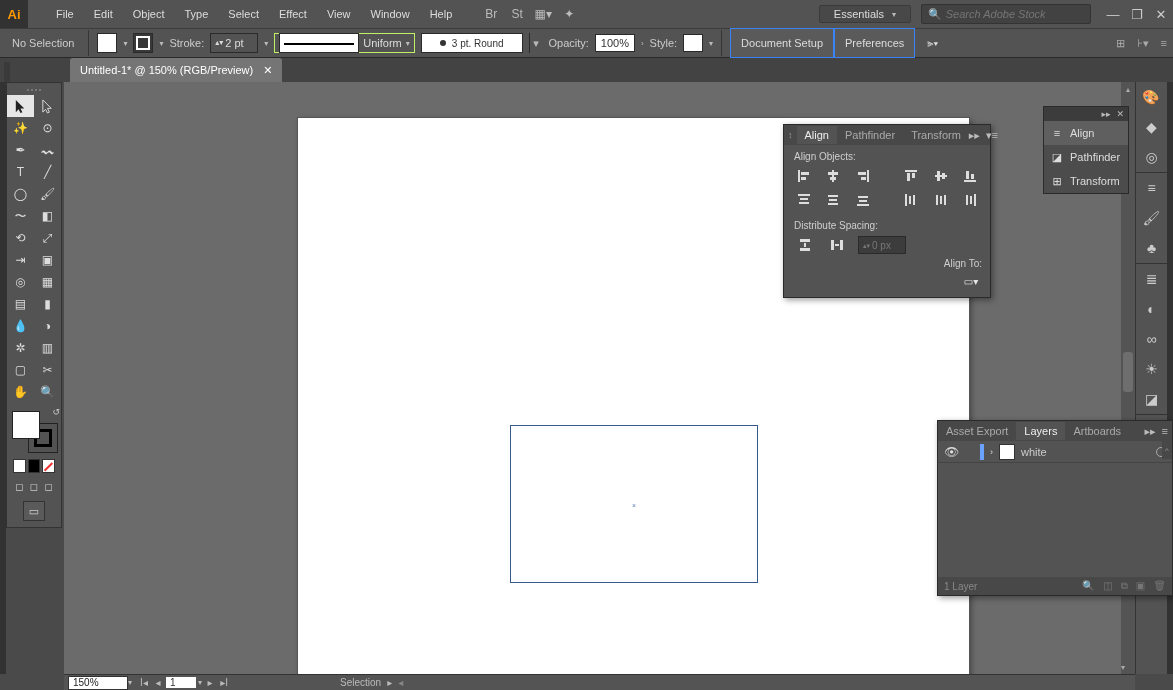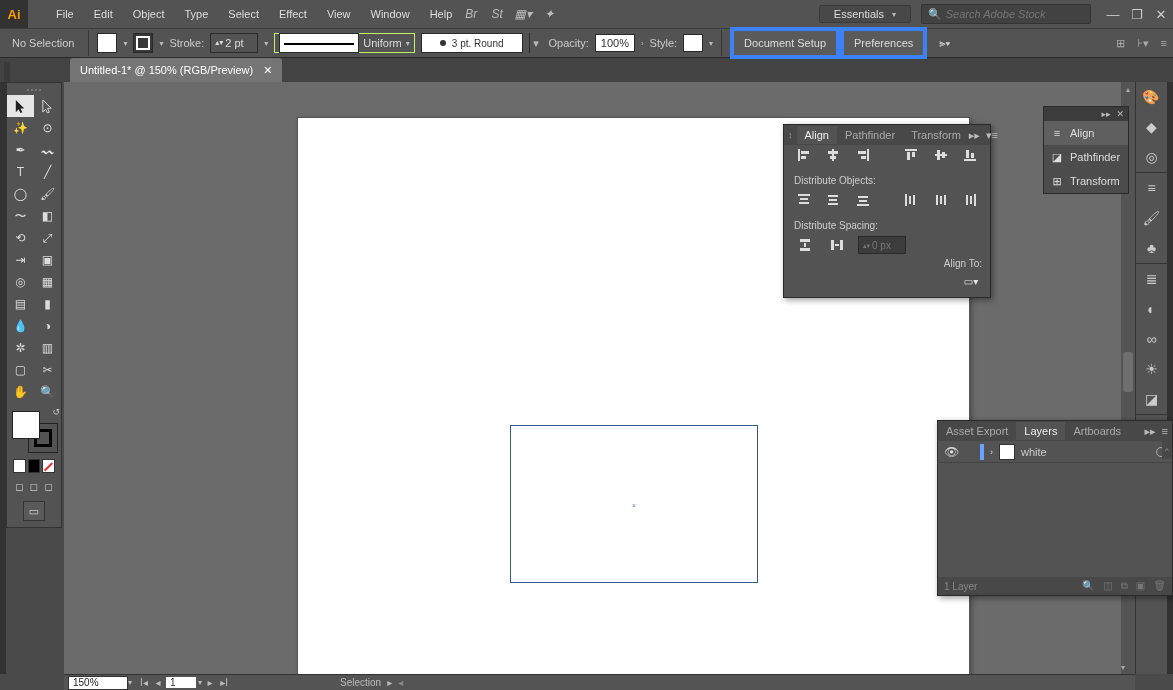--- a/index.html
+++ b/index.html
@@ -2,21 +2,21 @@
 <html><head>
 <meta charset="utf-8">
 <style>
 * { box-sizing: border-box; margin:0; padding:0; font-family: "Segoe UI", Tahoma, sans-serif; }
 html,body { width:1173px; height:690px; overflow:hidden; background:#4a4a4a; color:#ccc; font-size:11px; }
 .topbar { height:28px; background:#535353; display:flex; align-items:center; }
 .ai-logo { width:28px; height:28px; background:#323232; color:#ff9a00; font-weight:bold; font-size:13px; display:flex; align-items:center; justify-content:center; }
 .menu { display:flex; gap:4px; margin-left:20px; }
 .menu-item { padding:5px 8px; color:#ddd; cursor:default; }
 .topbar-spacer { flex:1; }
-.menu-icons { display:flex; gap:8px; align-items:center; margin-left:2px; color:#bbb;font-style:italic;}
+.menu-icons { display:flex; gap:8px; align-items:center; margin-left:22px; color:#bbb;}
 .menu-icons span { width:18px; height:16px; display:flex; align-items:center; justify-content:center; font-size:12px;}
 .workspace-switch { display:flex; align-items:center; padding:2px 14px; background:#484848; border:1px solid #3a3a3a; border-radius:2px; color:#ddd; margin-right:10px; gap:8px;}
 .search-stock { width:170px; height:20px; background:#424242; border:1px solid #333; border-radius:2px; display:flex; align-items:center; padding:0 6px; color:#999; gap:4px;}
 .search-stock input { background:transparent; border:none; outline:none; color:#bbb; font-style:italic; font-size:11px; width:130px;}
 .winctrls { display:flex; margin-left:10px; }
 .winctrls span { width:24px; height:24px; display:flex; align-items:center; justify-content:center; color:#ccc; font-size:13px; }
 
 .controlbar { height:30px; background:#535353; border-top:1px solid #3c3c3c; border-bottom:1px solid #2a2a2a; display:flex; align-items:center; padding:0 6px; gap:6px; color:#ddd;}
 .noselect { padding:2px 6px; color:#ccc;}
 .swatch { width:20px; height:20px; border:1px solid #2a2a2a; display:inline-block;}
@@ -26,21 +26,21 @@
 .dd { height:20px; border:1px solid #2a2a2a; background:#535353; display:flex; align-items:center; padding:0 4px; gap:2px;}
 .caret { font-size:8px; color:#bbb;}
 .label { color:#ccc; }
 .stroke-style { width:80px; height:20px; background:#fff; border:1px solid #2a2a2a; position:relative;}
 .stroke-style::after { content:""; position:absolute; left:4px; right:4px; top:50%; border-top:2px solid #000;}
 .uniform-dd { height:20px; border:1px solid #bef264; display:flex; align-items:center; gap:4px; padding:0 4px;}
 .profile-dd { height:20px; border:1px solid #2a2a2a; background:#fff; color:#333; display:flex; align-items:center; padding:0 18px; font-size:10px; gap:6px;}
 .prof-caret { background:#535353; color:#bbb; border-left:1px solid #2a2a2a; height:20px; width:14px; display:flex; align-items:center; justify-content:center;}
 .opacity-box { width:40px; height:18px; background:#fff; color:#333; text-align:center; font-size:11px; display:flex; align-items:center; justify-content:center; border:1px solid #2a2a2a;}
 .style-sw { width:20px; height:18px; background:#fff; border:1px solid #2a2a2a;}
-.btn { height:30px; padding:12px 10px; border:4px solid #3b82f6; background:#5a5a5a; color:#ddd; display:flex; align-items:center;}
+.btn { height:30px; padding:12px 10px; border:1px solid #3b82f6; background:#5a5a5a; color:#ddd; display:flex; align-items:center;}
 .btn-group { display:flex; }
 .ctrl-right { margin-left:auto; display:flex; gap:12px; align-items:center; color:#aaa;}
 .divider { width:1px; height:26px; background:#363636; margin:0 2px;}
 
 .tabstrip { height:24px; background:#434343; display:flex; align-items:flex-end; padding-left:70px;}
 .tab-thumb { width:6px; height:20px; background:#3a3a3a; margin-left:-66px; margin-right:60px;}
 .doc-tab { height:24px; background:#757575; color:#fff; padding:0 10px; display:flex; align-items:center; gap:10px; font-size:11px; border-top-left-radius:3px; border-top-right-radius:3px;}
 
 .workarea { position:absolute; top:82px; bottom:16px; left:0; right:0; }
 .tool-gutter { position:absolute; left:0; top:0; bottom:0; width:6px; background:#323232;}
@@ -361,20 +361,21 @@
     <div class="hdr">
       <span style="padding:0 4px;color:#999;font-size:9px;">↕</span>
       <div class="tabp active">Align</div>
       <div class="tabp">Pathfinder</div>
       <div class="tabp">Transform</div>
       <div class="hdr-ctrl">
         <span>▸▸</span>
         <span>▾≡</span>
       </div>
     </div>
+    <div class="section-label">Align Objects:</div>
     <div class="icon-row">
       <span class="ibtn">
           <svg viewBox="0 0 16 16">
             <rect x="2" y="2" width="2" height="12" fill="#ddd"></rect>
             <rect x="5" y="4" width="8" height="3" fill="#ddd"></rect>
             <rect x="5" y="9" width="5" height="3" fill="#ddd"></rect>
           </svg>
         </span>
       <span class="ibtn">
           <svg viewBox="0 0 16 16">
@@ -406,21 +407,20 @@
           </svg>
         </span>
       <span class="ibtn">
           <svg viewBox="0 0 16 16">
             <rect x="2" y="12" width="12" height="2" fill="#ddd"></rect>
             <rect x="4" y="3" width="3" height="8" fill="#ddd"></rect>
             <rect x="9" y="6" width="3" height="5" fill="#ddd"></rect>
           </svg>
         </span>
     </div>
-    <div class="section-label">Distribute Objects:</div>
     <div class="icon-row">
       <span class="ibtn">
           <svg viewBox="0 0 16 16">
             <rect x="2" y="2" width="12" height="2" fill="#ddd"></rect>
             <rect x="4" y="6" width="8" height="2" fill="#ddd"></rect>
             <rect x="3" y="10" width="10" height="2" fill="#ddd"></rect>
           </svg>
         </span>
       <span class="ibtn">
           <svg viewBox="0 0 16 16">

